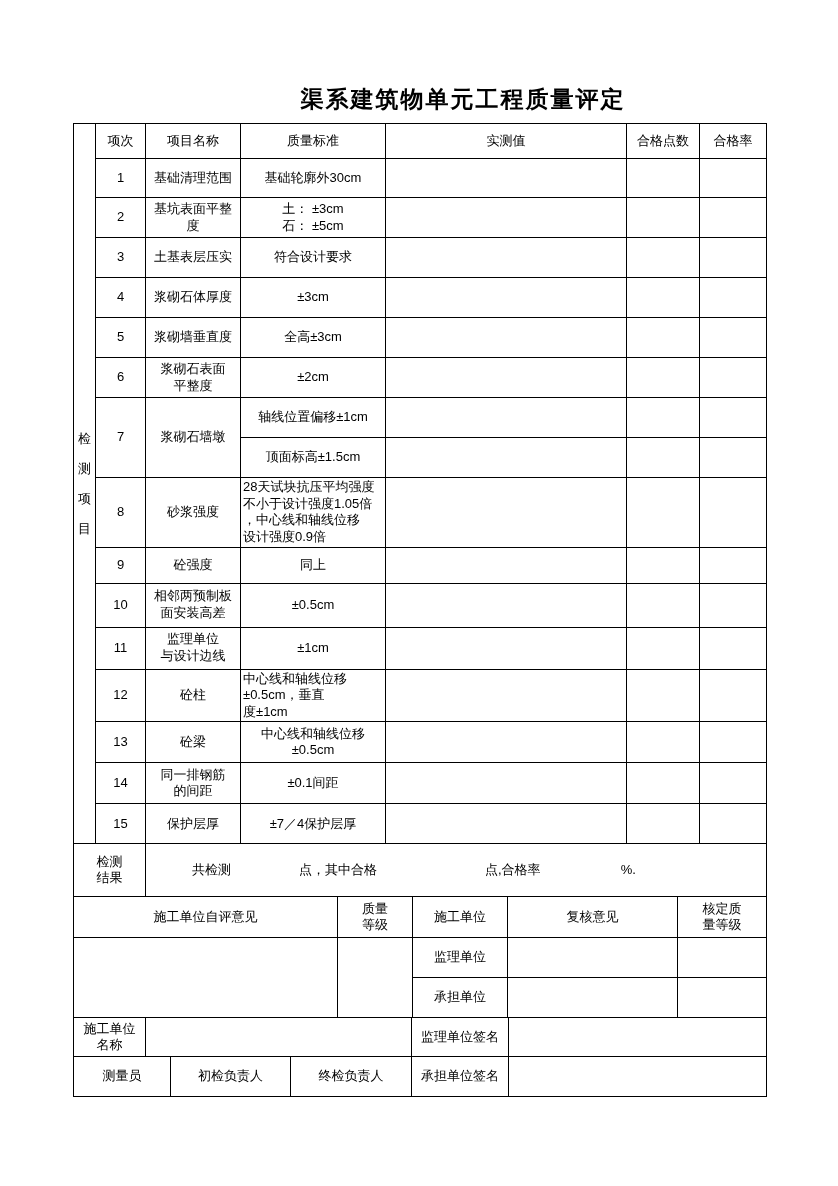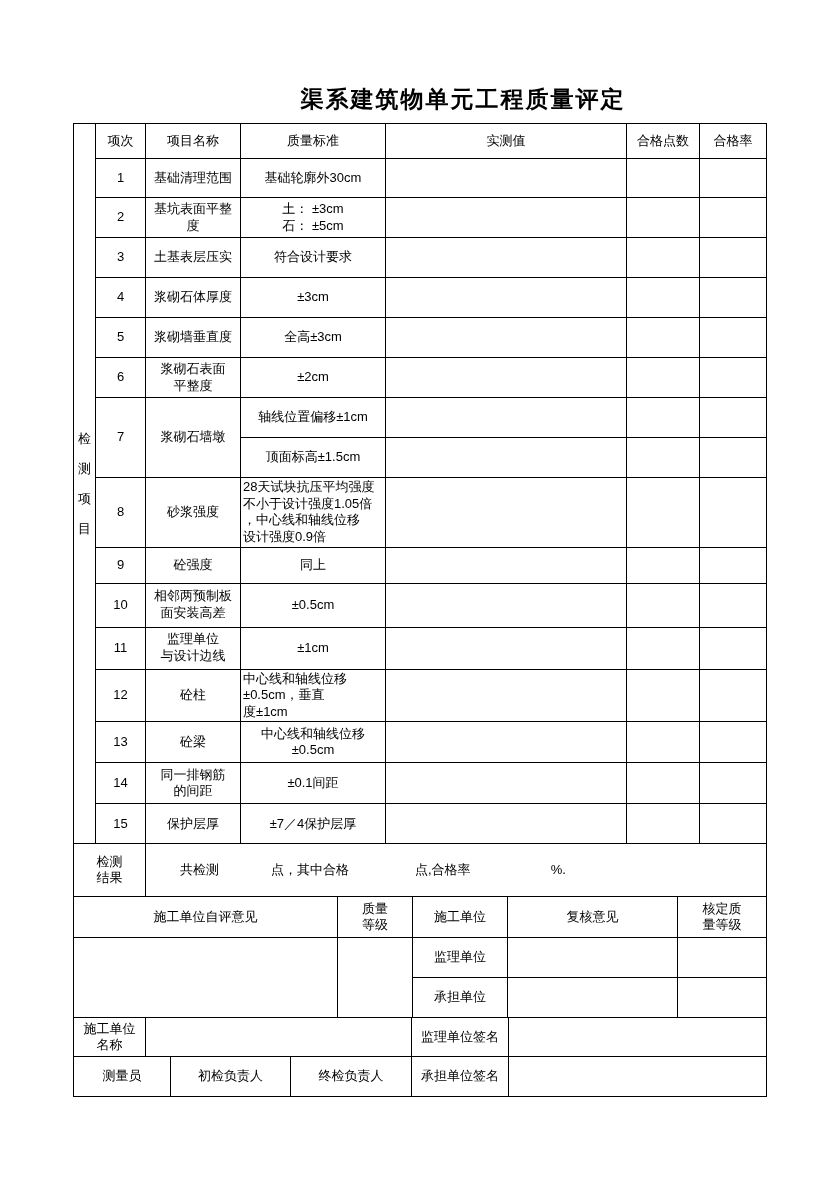--- a/index.html
+++ b/index.html
@@ -10,22 +10,22 @@
   .form{position:absolute;left:73px;top:123px;width:693px;}
   table{border-collapse:collapse;table-layout:fixed;width:693px;}
   table+table{margin-top:-1px;}
   td{border:1px solid #000;font-size:13px;text-align:center;vertical-align:middle;
      padding:1px 2px;line-height:1.28;white-space:pre-line;overflow:hidden;
      box-sizing:border-box;}
   td.left{text-align:left;}
   td.side-cell{line-height:30px;font-size:13px;padding:0;}
   .res-line{display:flex;align-items:center;white-space:nowrap;}
   .res-line span{display:inline-block;}
-  .seg1{margin-left:32px;} .seg2{margin-left:52px;}
-  .seg3{margin-left:66px;} .seg4{margin-left:80px;}
+  .seg1{margin-left:44px;} .seg2{margin-left:68px;}
+  .seg3{margin-left:108px;} .seg4{margin-left:80px;}
 </style>
 </head>
 <body>
 
 <div class="page">
   <div class="title">渠系建筑物单元工程质量评定</div>
 
   <div class="form">
 
     <table>

